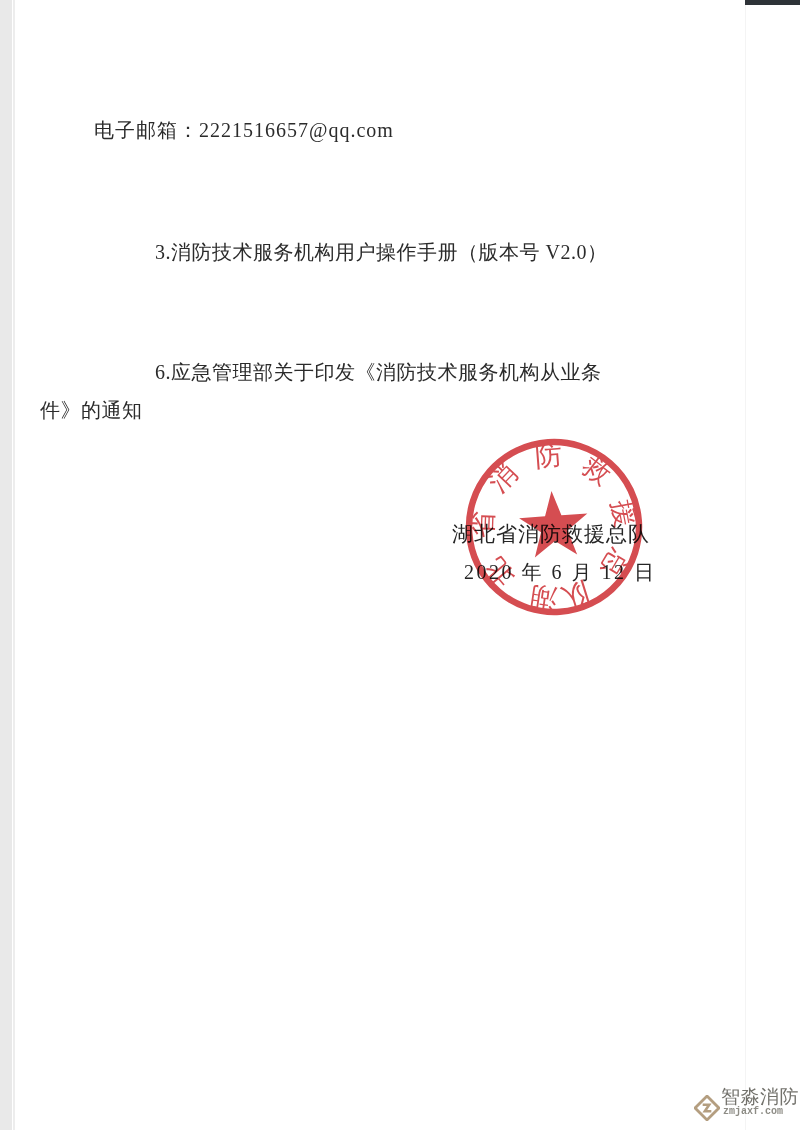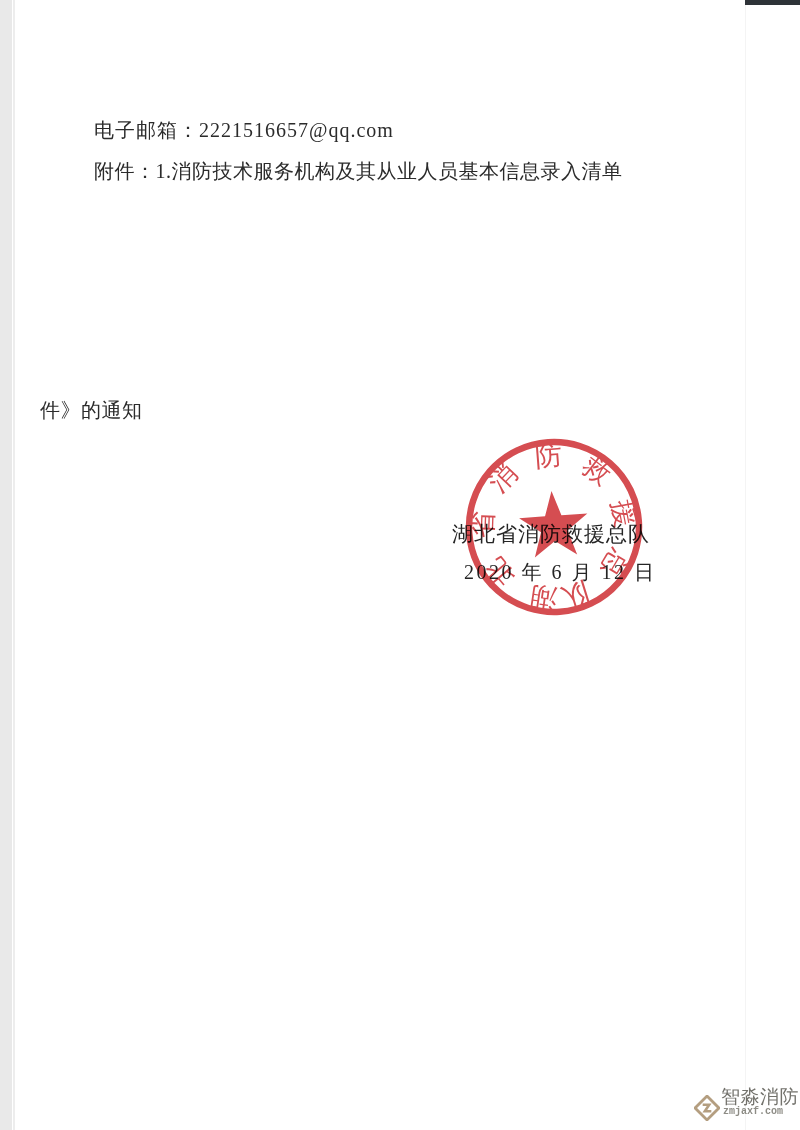--- a/index.html
+++ b/index.html
@@ -83,21 +83,22 @@
 <body>
 
 <div class="page">
 
   <div class="edge-left"></div>
   <div class="crease"></div>
   <div class="topbar"></div>
   <div class="smudge"></div>
 
   <div class="line l1">电子邮箱：2221516657@qq.com</div>
-  <div class="line l2">附件：1.消防技术服务机构及其从业人员基本信息录入清单</div>
+  <div class="line l4">3.消防技术服务机构用户操作手册（版本号 V2.0）</div>
+  <div class="line l7">6.应急管理部关于印发《消防技术服务机构从业条</div>
   <div class="line l8">件》的通知</div>
 
   <div class="sig-agency">湖北省消防救援总队</div>
   <div class="sig-date">2020 年 6 月 12 日</div>
 
   <svg class="seal" viewBox="0 0 190 190">
     <defs>
       <path id="sealCircle" d="M 95 157 A 62 62 0 1 1 95 33 A 62 62 0 1 1 95 157" fill="none"></path>
     </defs>
     <circle cx="95" cy="95" r="85" fill="none" stroke="#d23f44" stroke-width="6.5"></circle>

